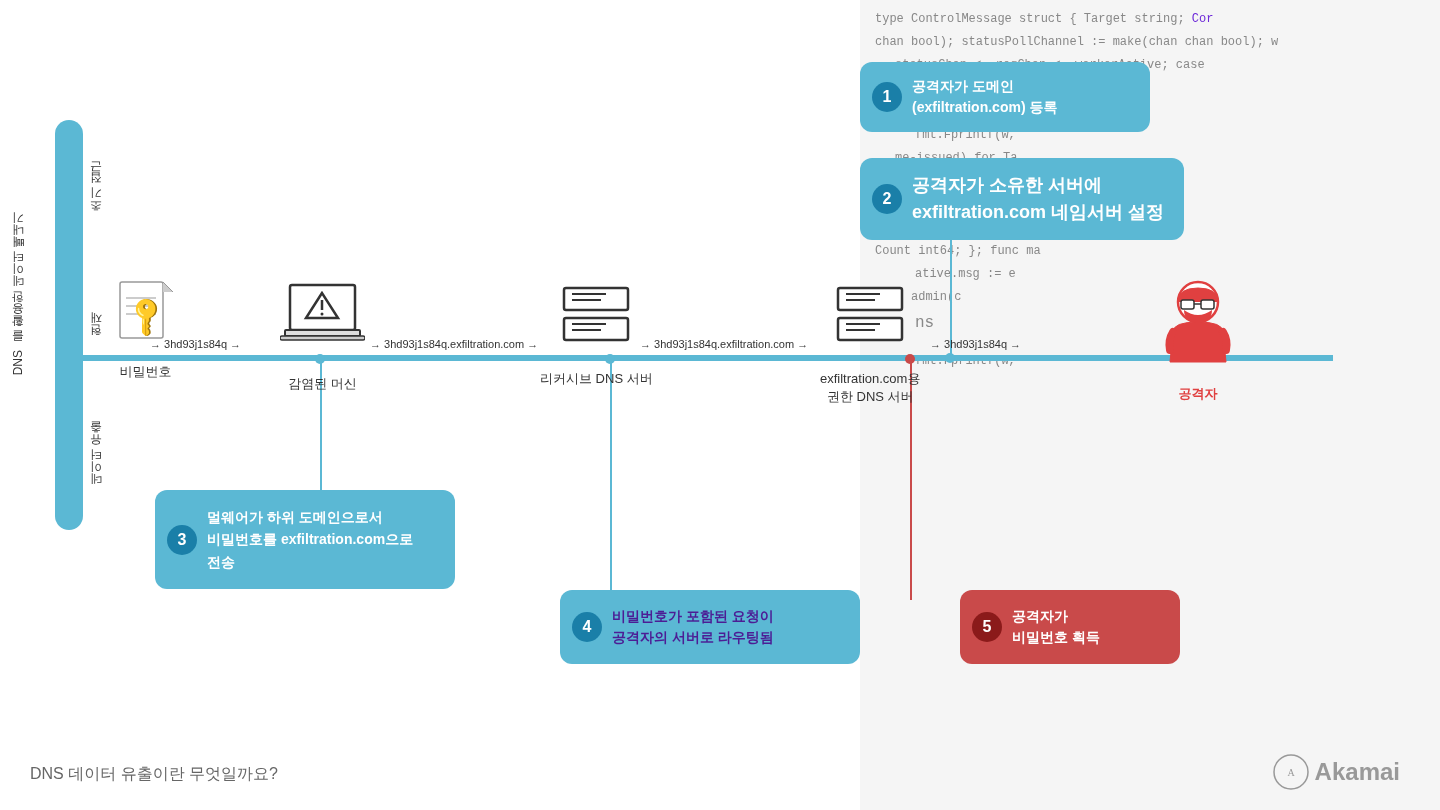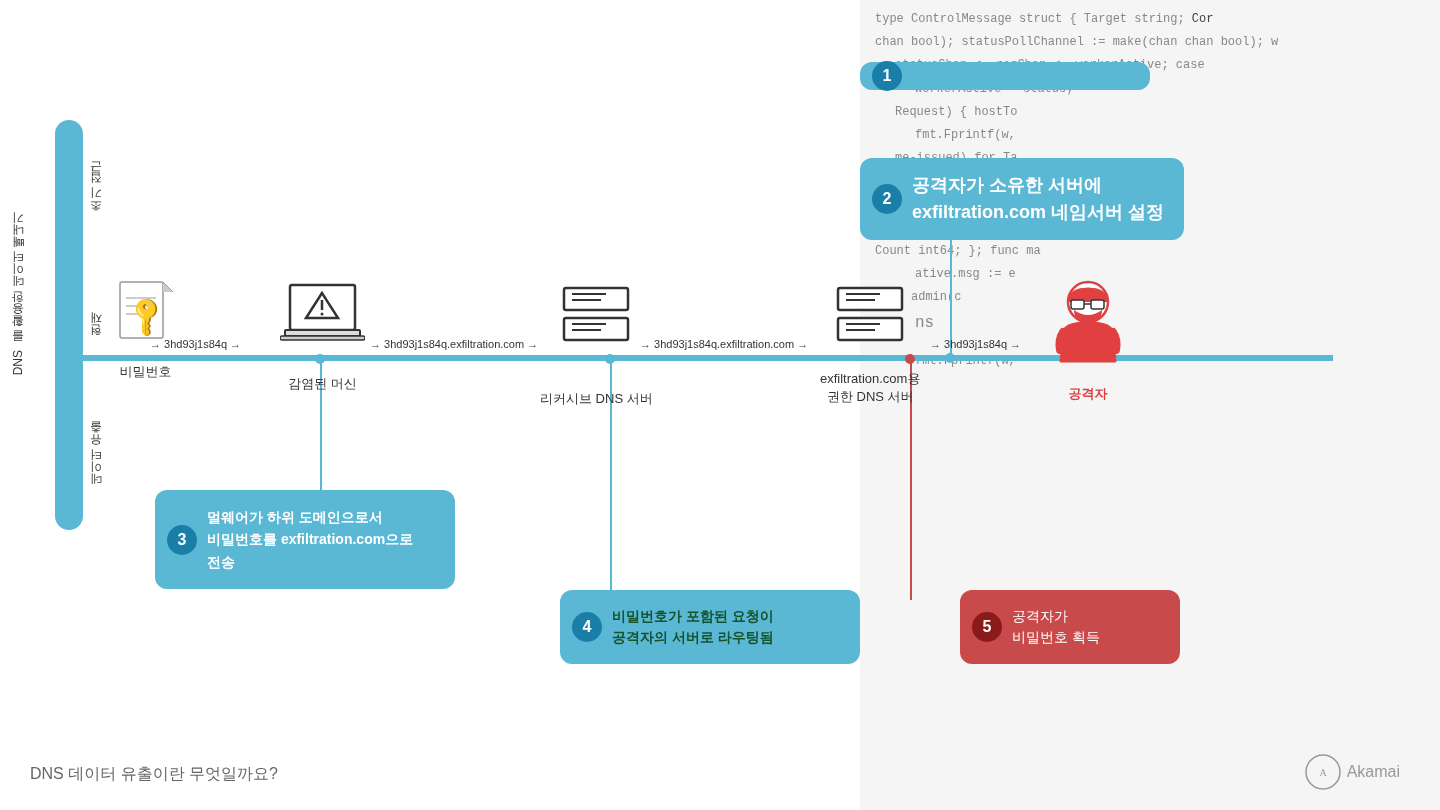--- a/index.html
+++ b/index.html
@@ -74,31 +74,30 @@
     }
 
     
     .node-infected {
       left: 280px;
     }
 
     
     .node-recursive {
       left: 540px;
-      gap: 20px;
     }
 
     
     .node-auth {
       left: 820px;
     }
 
     
     .node-attacker {
-      left: 1048px;
+      left: 1158px;
     }
 
     .node-label {
       margin-top: 15px;
       font-size: 13px;
       color: #333;
       text-align: center;
       font-weight: 500;
     }
 
@@ -127,21 +126,21 @@
       z-index: 10;
       display: flex;
       align-items: center;
       gap: 6px;
     }
   </style>
 </head>
 <body>
 
 <div class="code-bg">
-  <div style="margin-bottom:4px; font-size:12px;">type ControlMessage struct { Target string; <span style="color:#404040">Cor</span></div>
+  <div style="margin-bottom:4px; font-size:12px;">type ControlMessage struct { Target string; <span style="color:#6d28d9">Cor</span></div>
   <div style="margin-bottom:4px; font-size:12px;">chan bool); statusPollChannel := make(chan chan bool); w</div>
   <div style="margin-bottom:4px; font-size:12px; padding-left:20px;">statusChan &lt;- reqChan &lt;- workerActive; case</div>
   <div style="margin-bottom:4px; font-size:12px; padding-left:40px;">workerActive = status;</div>
   <div style="margin-bottom:4px; font-size:12px; padding-left:20px;">Request) { hostTo</div>
   <div style="margin-bottom:4px; font-size:12px; padding-left:40px;">fmt.Fprintf(w,</div>
   <div style="margin-bottom:4px; font-size:12px; padding-left:20px;">me-issued) for Ta</div>
   <div style="margin-bottom:4px; font-size:12px; padding-left:40px;">reqChan &lt;-</div>
   <div style="margin-bottom:4px; font-size:12px; padding-left:40px;">ACTIVE"</div>
   <div style="margin-bottom:4px; font-size:12px; padding-left:60px;">); };pa</div>
   <div style="margin-bottom:4px; font-size:12px;">Count int64; }; func ma</div>
@@ -248,57 +247,58 @@
       <path d="M15,52 Q15,42 40,42 Q65,42 65,52 L68,82 L12,82Z" fill="#e04040" stroke="#e04040"></path>
 
       <path d="M15,52 Q10,60 12,70" stroke="#e04040" stroke-width="8" fill="none" stroke-linecap="round"></path>
       <path d="M65,52 Q70,60 68,70" stroke="#e04040" stroke-width="8" fill="none" stroke-linecap="round"></path>
     </svg>
     <div class="node-label node-label-red">공격자</div>
   </div>
 
   <div style="position:absolute; top:62px; left:860px; background:#5bb8d4; border-radius:12px; padding:14px 20px 14px 52px; min-width:290px; z-index:20;">
     <div style="position:absolute; left:12px; top:50%; transform:translateY(-50%); width:30px; height:30px; background:#1a7fa8; border-radius:50%; display:flex; align-items:center; justify-content:center; font-size:16px; font-weight:700; color:white;">1</div>
+    <div style="font-size:14px; color:white; font-weight:600; line-height:1.5;">공격자가 도메인<br>(exfiltration.com) 등록</div>
   </div>
 
   <div style="position:absolute; top:158px; left:860px; background:#5bb8d4; border-radius:12px; padding:14px 20px 14px 52px; min-width:310px; z-index:20;">
     <div style="position:absolute; left:12px; top:50%; transform:translateY(-50%); width:30px; height:30px; background:#1a7fa8; border-radius:50%; display:flex; align-items:center; justify-content:center; font-size:16px; font-weight:700; color:white;">2</div>
     <div style="font-size:18px; color:white; font-weight:600; line-height:1.5;">공격자가 소유한 서버에<br>exfiltration.com 네임서버 설정</div>
   </div>
 
   <div style="position:absolute; left:950px; top:225px; width:2px; height:130px; background:#5bb8d4; z-index:8;"></div>
   <div style="position:absolute; left:945px; top:353px; width:10px; height:10px; background:#5bb8d4; border-radius:50%; z-index:9;"></div>
 
   <div style="position:absolute; top:490px; left:155px; background:#5bb8d4; border-radius:12px; padding:16px 20px 16px 52px; min-width:300px; z-index:20;">
     <div style="position:absolute; left:12px; top:50%; transform:translateY(-50%); width:30px; height:30px; background:#1a7fa8; border-radius:50%; display:flex; align-items:center; justify-content:center; font-size:16px; font-weight:700; color:white;">3</div>
     <div style="font-size:14px; color:white; font-weight:600; line-height:1.6;">멀웨어가 하위 도메인으로서<br>비밀번호를 exfiltration.com으로<br>전송</div>
   </div>
 
   <div style="position:absolute; left:320px; top:360px; width:2px; height:140px; background:#5bb8d4; z-index:8;"></div>
   <div style="position:absolute; left:315px; top:354px; width:10px; height:10px; background:#5bb8d4; border-radius:50%; z-index:9;"></div>
 
   <div style="position:absolute; top:590px; left:560px; background:#5bb8d4; border-radius:12px; padding:16px 20px 16px 52px; min-width:300px; z-index:20;">
     <div style="position:absolute; left:12px; top:50%; transform:translateY(-50%); width:30px; height:30px; background:#1a7fa8; border-radius:50%; display:flex; align-items:center; justify-content:center; font-size:16px; font-weight:700; color:white;">4</div>
-    <div style="font-size:14px; color:#14532d; font-weight:600; line-height:1.5;">비밀번호가 포함된 요청이<br>공격자의 서버로 라우팅됨</div>
+    <div style="font-size:14px; color:#4c1d95; font-weight:600; line-height:1.5;">비밀번호가 포함된 요청이<br>공격자의 서버로 라우팅됨</div>
   </div>
 
   <div style="position:absolute; left:610px; top:360px; width:2px; height:240px; background:#5bb8d4; z-index:8;"></div>
   <div style="position:absolute; left:605px; top:354px; width:10px; height:10px; background:#5bb8d4; border-radius:50%; z-index:9;"></div>
 
   <div style="position:absolute; top:590px; left:960px; background:#c94a4a; border-radius:12px; padding:16px 20px 16px 52px; min-width:220px; z-index:20;">
     <div style="position:absolute; left:12px; top:50%; transform:translateY(-50%); width:30px; height:30px; background:#8b1a1a; border-radius:50%; display:flex; align-items:center; justify-content:center; font-size:16px; font-weight:700; color:white;">5</div>
-    <div style="font-size:14px; color:white; font-weight:400; line-height:1.5;">공격자가<br>비밀번호 획득</div>
+    <div style="font-size:14px; color:white; font-weight:700; line-height:1.5;">공격자가<br>비밀번호 획득</div>
   </div>
 
   <div style="position:absolute; left:910px; top:360px; width:2px; height:240px; background:#c94a4a; z-index:8;"></div>
   <div style="position:absolute; left:905px; top:354px; width:10px; height:10px; background:#c94a4a; border-radius:50%; z-index:9;"></div>
 
   <div class="bottom-text">DNS 데이터 유출이란 무엇일까요?</div>
 
   <div class="akamai-logo">
     <svg width="36" height="36" viewBox="0 0 36 36">
       <circle cx="18" cy="18" r="17" fill="none" stroke="#999" stroke-width="1.5"></circle>
       <text x="18" y="22" text-anchor="middle" font-size="10" fill="#999" font-family="serif">A</text>
     </svg>
-    <span style="font-size:16px; color:#999; font-weight:400; font-family:Arial, sans-serif;">Akamai</span>
+    <span style="font-size:24px; color:#999; font-weight:700; font-family:Arial, sans-serif;">Akamai</span>
   </div>
 
 </div>
 
 </body></html>

